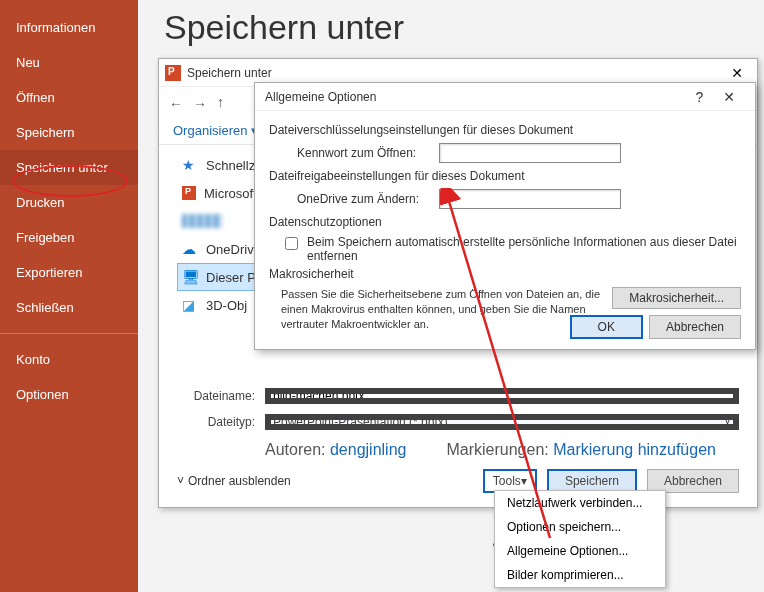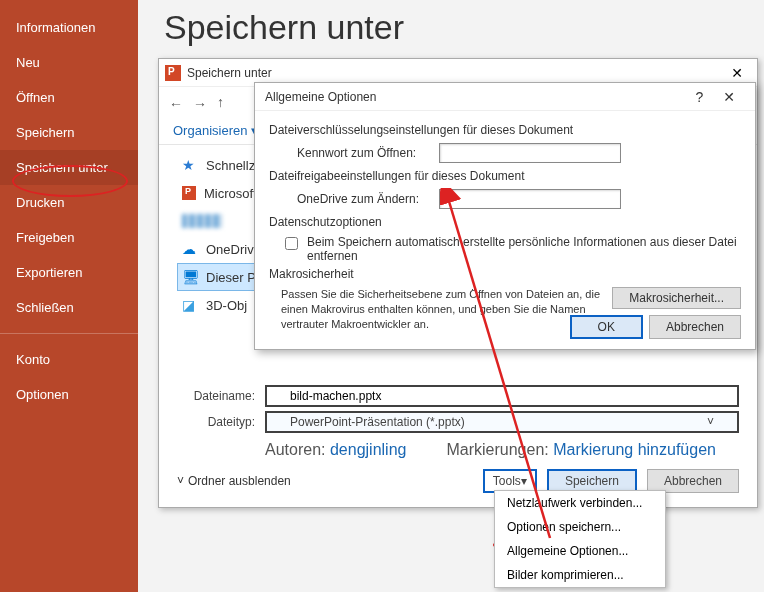--- a/index.html
+++ b/index.html
@@ -26,21 +26,21 @@
   .ic { width:16px; height:16px; display:inline-block; }
   .ic-star { color:#2b7cd3; font-size:14px; }
   .ic-pp { background:#d24726; width:14px;height:14px;position:relative;}
   .ic-pp::after{content:"P";color:#fff;font-size:9px;font-weight:bold;position:absolute;left:3px;top:0;}
   .ic-cloud{color:#0078d4;font-size:14px;}
   .ic-pc{color:#0078d4;font-size:14px;}
   .ic-3d{color:#3aa0e0;font-size:14px;}
   .dlg .bottom { position:absolute; left:0; right:0; bottom:0; padding: 8px 18px 14px 18px; font-size:12px; color:#444; }
   .dlg .bottom .row { display:flex; align-items:center; height:26px; gap:6px; }
   .dlg .bottom .lab { width: 82px; text-align:right; color:#444; padding-right:4px;}
-  .dlg .bottom input.fn, .dlg .bottom .combo { flex:1; height:22px; border:2px solid #404040; font-size:12px; padding:0 23px; background:#fff; }
+  .dlg .bottom input.fn, .dlg .bottom .combo { flex:1; height:16px; border:6px solid #404040; font-size:12px; padding:0 2px; background:#fff; }
   .dlg .bottom .combo { display:flex; align-items:center; justify-content:space-between; background:#f7fbff;}
   .dlg .metarow { display:flex; gap:40px; padding: 6px 0 10px 88px; font-size:16px; color:#555;}
   .dlg .metarow .link { color:#1a67b3; }
   .dlg .btnrow { display:flex; align-items:center; gap:10px; }
   .dlg .btnrow .hide { font-size:12px; color:#333; display:flex; align-items:center; gap:4px;}
   .dlg .btnrow .sp { flex:1; }
   .btn { height:24px; padding:0 16px; font-size:12px; background:#e1e1e1; border:1px solid #adadad; cursor:pointer; display:inline-flex; align-items:center; }
   .btn.primary { border:2px solid #0b61c4; background:#dbe8f7; }
   .btn.tools { border:2px solid #0b61c4; background:#fff; padding:0 8px; gap:0;}
   

